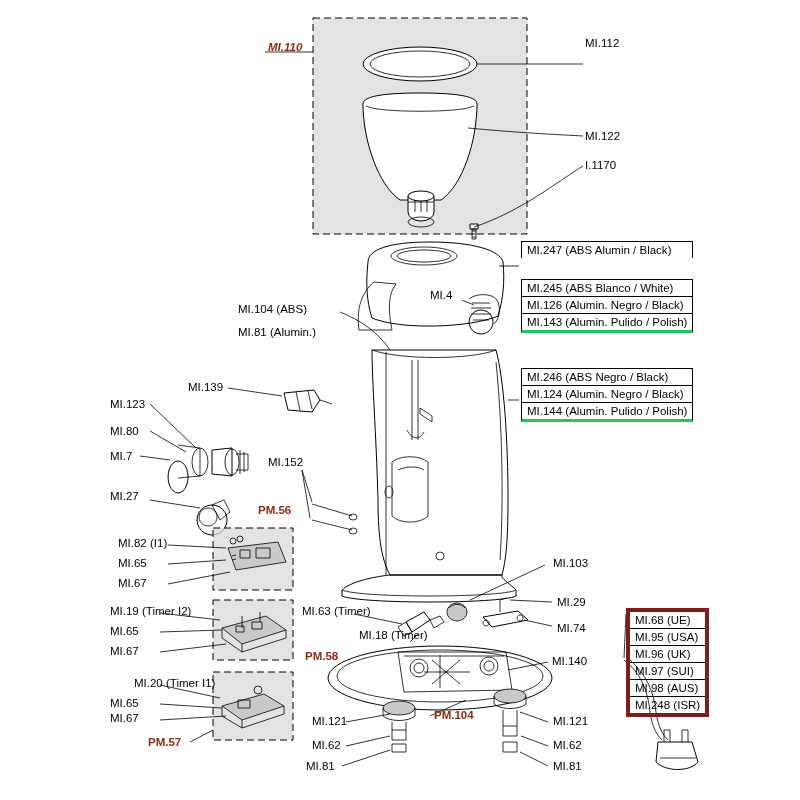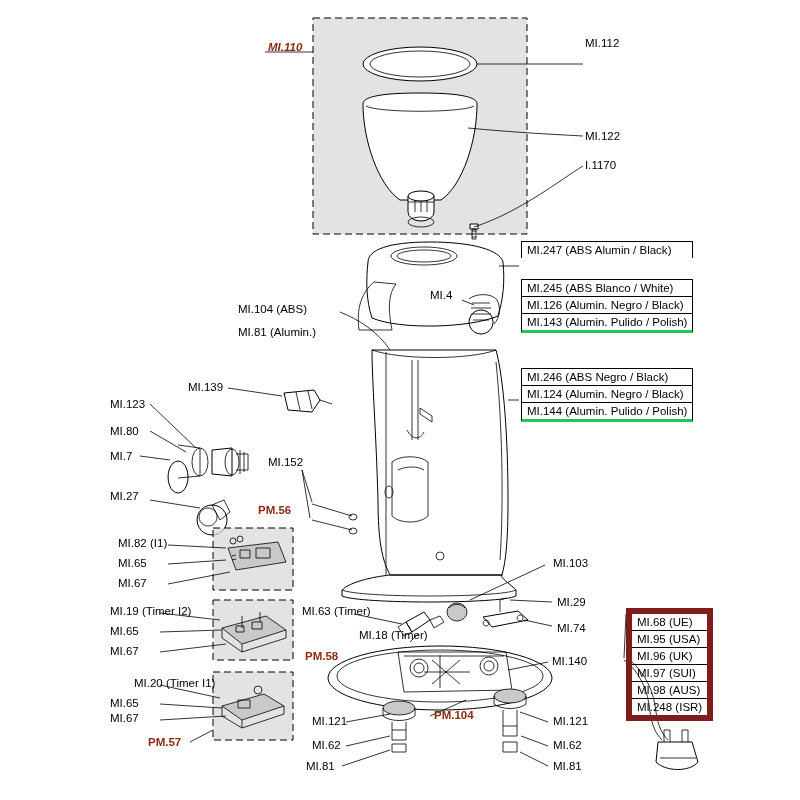--- a/index.html
+++ b/index.html
@@ -35,21 +35,21 @@
     border: 1px solid #000;
     border-bottom: none;
     padding: 1px 5px 1px 5px;
     background: transparent;
   }
   .boxrow.last {
     border-bottom: 3px solid #22c55e;
   }
   .boxgrp {
     position: absolute;
-    border: 6px solid #7f1d1d;
+    border: 4px solid #7f1d1d;
     font-size: 11.5px;
     line-height: 14px;
   }
   .boxgrp div {
     padding: 1px 5px;
     white-space: nowrap;
     border-bottom: 1px solid #000;
   }
   .boxgrp div:last-child {
     border-bottom: none;

